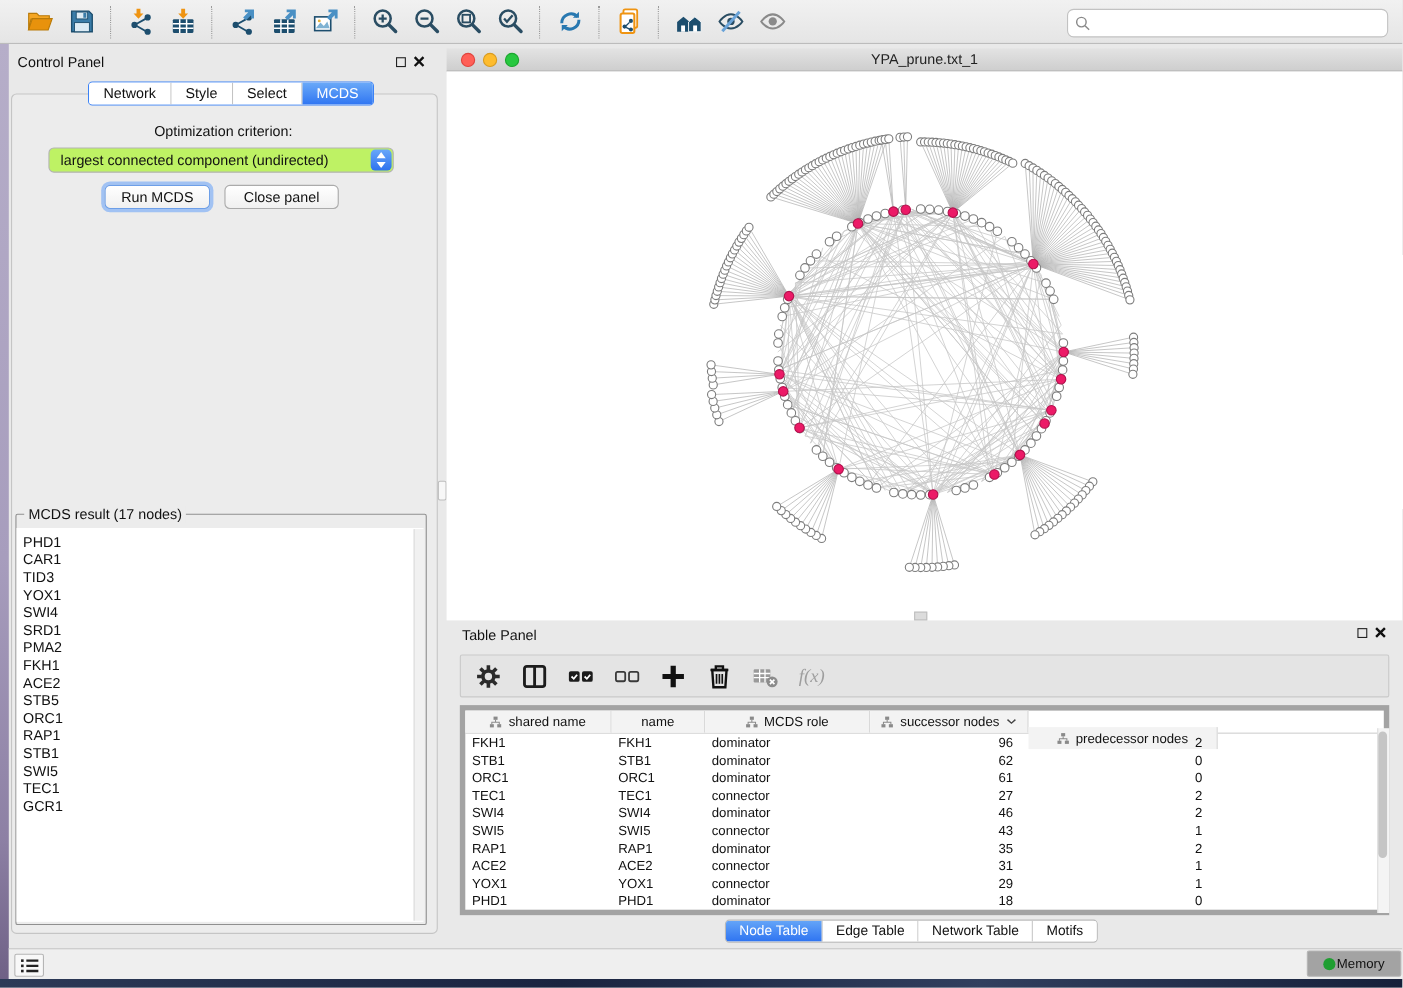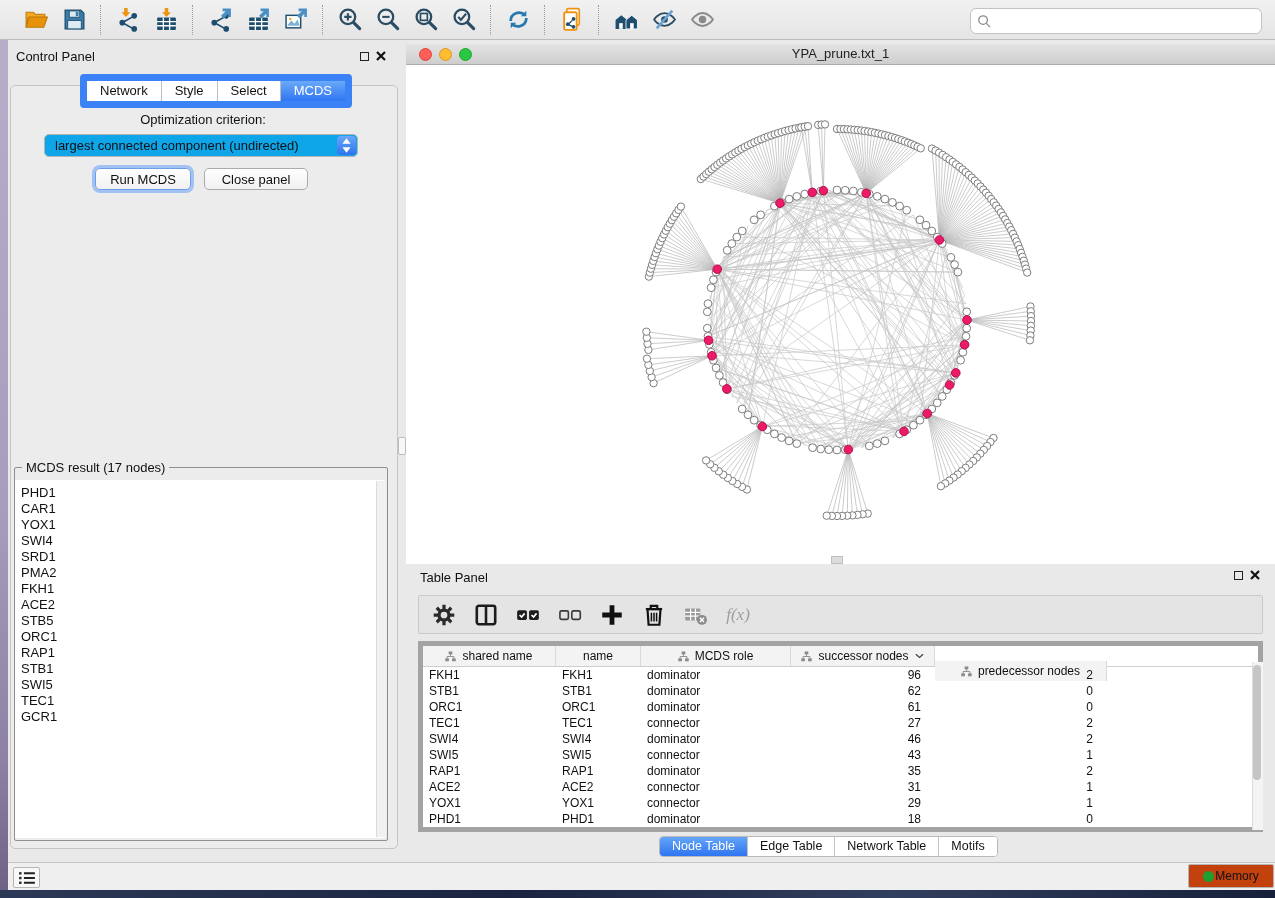--- a/index.html
+++ b/index.html
@@ -26,27 +26,27 @@
     background:linear-gradient(90deg,#2c3a57,#1a2440 40%,#313f5e 70%,#16203a);}
   
   #cp-title{left:16px;top:49px;font-size:13px;}
   .win-btns{display:flex;gap:7px;align-items:center;}
   #cp-btns{left:360px;top:51px;}
   #tp-btns{left:1234px;top:570px;}
   .float-ico{width:9px;height:9px;border:1.6px solid #222;box-sizing:border-box;display:inline-block;}
   .close-ico svg{display:block;}
   #cp-card{left:10px;top:85px;width:386px;height:762px;background:#ececec;
     border:1px solid #c5c5c5;border-radius:5px;}
-  #cp-tabs{left:80px;top:74px;height:20px;display:flex;border:7px solid #3b82f6;border-radius:4px;
+  #cp-tabs{left:80px;top:74px;height:20px;display:flex;border:1px solid #3b82f6;border-radius:4px;
     background:#fff;overflow:hidden;z-index:3;}
   .cp-tab{padding:0 13px;line-height:20px;font-size:13px;background:#fff;border-right:1px solid #bdbdbd;cursor:pointer;}
   .cp-tab:last-child{border-right:none;}
   .cp-tab.active{background:linear-gradient(#6aa9f8,#3076f2);color:#fff;border-right:none;}
   #opt-label{left:10px;top:112px;width:386px;text-align:center;font-size:13px;}
-  #opt-select{left:44px;top:134px;width:314px;height:23px;background:#0ea5e9;border:1px solid #b3b3b3;
+  #opt-select{left:44px;top:134px;width:314px;height:23px;background:#bef264;border:1px solid #b3b3b3;
     border-radius:5px;box-sizing:border-box;display:flex;align-items:center;cursor:pointer;gap:28px;}
   #opt-select-text{font-size:13px;margin-left:10px;flex:1;}
   #opt-stepper{width:19px;height:19px;margin-right:1px;border-radius:4px;
     background:linear-gradient(#68a7f9,#2e72ee);display:flex;flex-direction:column;
     align-items:center;justify-content:center;gap:1px;}
   .btn{background:linear-gradient(#ffffff,#f0f0f0);border:1px solid #ababab;border-radius:5px;
     font-size:13px;display:flex;align-items:center;justify-content:center;cursor:pointer;box-sizing:border-box;}
   #run-btn{left:95px;top:168px;width:96px;height:22px;
     box-shadow:0 0 0 3px rgba(100,160,250,.55);border-color:#6d9fe8;}
   #close-btn{left:204px;top:168px;width:104px;height:22px;}
@@ -86,21 +86,21 @@
   #tp-vthumb{left:1253px;top:665px;width:8px;height:115px;background:#c5c5c5;border-radius:4px;cursor:grab;}
   #tp-tabs{left:659px;top:836px;height:19px;display:flex;border:1px solid #b9b9b9;border-radius:4px;
     background:#fff;overflow:hidden;}
   .tp-tab{padding:0 12px;line-height:19px;font-size:12.5px;background:#fff;border-right:1px solid #c4c4c4;cursor:pointer;}
   .tp-tab:last-child{border-right:none;}
   .tp-tab.active{background:linear-gradient(#64a5f8,#2f74f1);color:#fff;}
   
   #status-bar{left:8px;top:862px;width:1267px;height:28px;background:#efefef;border-top:1px solid #c6c6c6;box-sizing:border-box;}
   #list-btn{left:13px;top:867px;width:27px;height:21px;background:#f8f8f8;border:1px solid #b5b5b5;
     border-radius:2px;display:flex;align-items:center;justify-content:center;cursor:pointer;box-sizing:border-box;}
-  #memory-btn{left:1188px;top:864px;width:86px;height:24px;background:#c2410c;border:1px solid #b5b5b5;
+  #memory-btn{left:1188px;top:864px;width:86px;height:24px;background:#a3a3a3;border:1px solid #b5b5b5;
     border-radius:2px;display:flex;align-items:center;justify-content:center;gap:1px;font-size:12px;cursor:pointer;box-sizing:border-box;}
   #memory-dot{width:11px;height:11px;border-radius:50%;}
   .fx{font-family:"Liberation Serif","DejaVu Serif",serif;font-style:italic;font-size:17px;color:#9e9e9e;}
 </style>
 </head>
 <body>
 
 <div id="toolbar" class="abs">
     <div class="tb-group">
       <div class="tb-icon">
@@ -294,20 +294,21 @@
   </span>
 </div>
 <div id="run-btn" class="abs btn">Run MCDS</div>
 <div id="close-btn" class="abs btn">Close panel</div>
 <div id="mcds-fieldset" class="abs"></div>
 <div id="mcds-legend" class="abs">MCDS result (17 nodes)</div>
 <div id="mcds-listbox" class="abs">
     <div id="mcds-items">
       <div class="mcds-item">PHD1</div>
       <div class="mcds-item">CAR1</div>
+      <div class="mcds-item">TID3</div>
       <div class="mcds-item">YOX1</div>
       <div class="mcds-item">SWI4</div>
       <div class="mcds-item">SRD1</div>
       <div class="mcds-item">PMA2</div>
       <div class="mcds-item">FKH1</div>
       <div class="mcds-item">ACE2</div>
       <div class="mcds-item">STB5</div>
       <div class="mcds-item">ORC1</div>
       <div class="mcds-item">RAP1</div>
       <div class="mcds-item">STB1</div>

